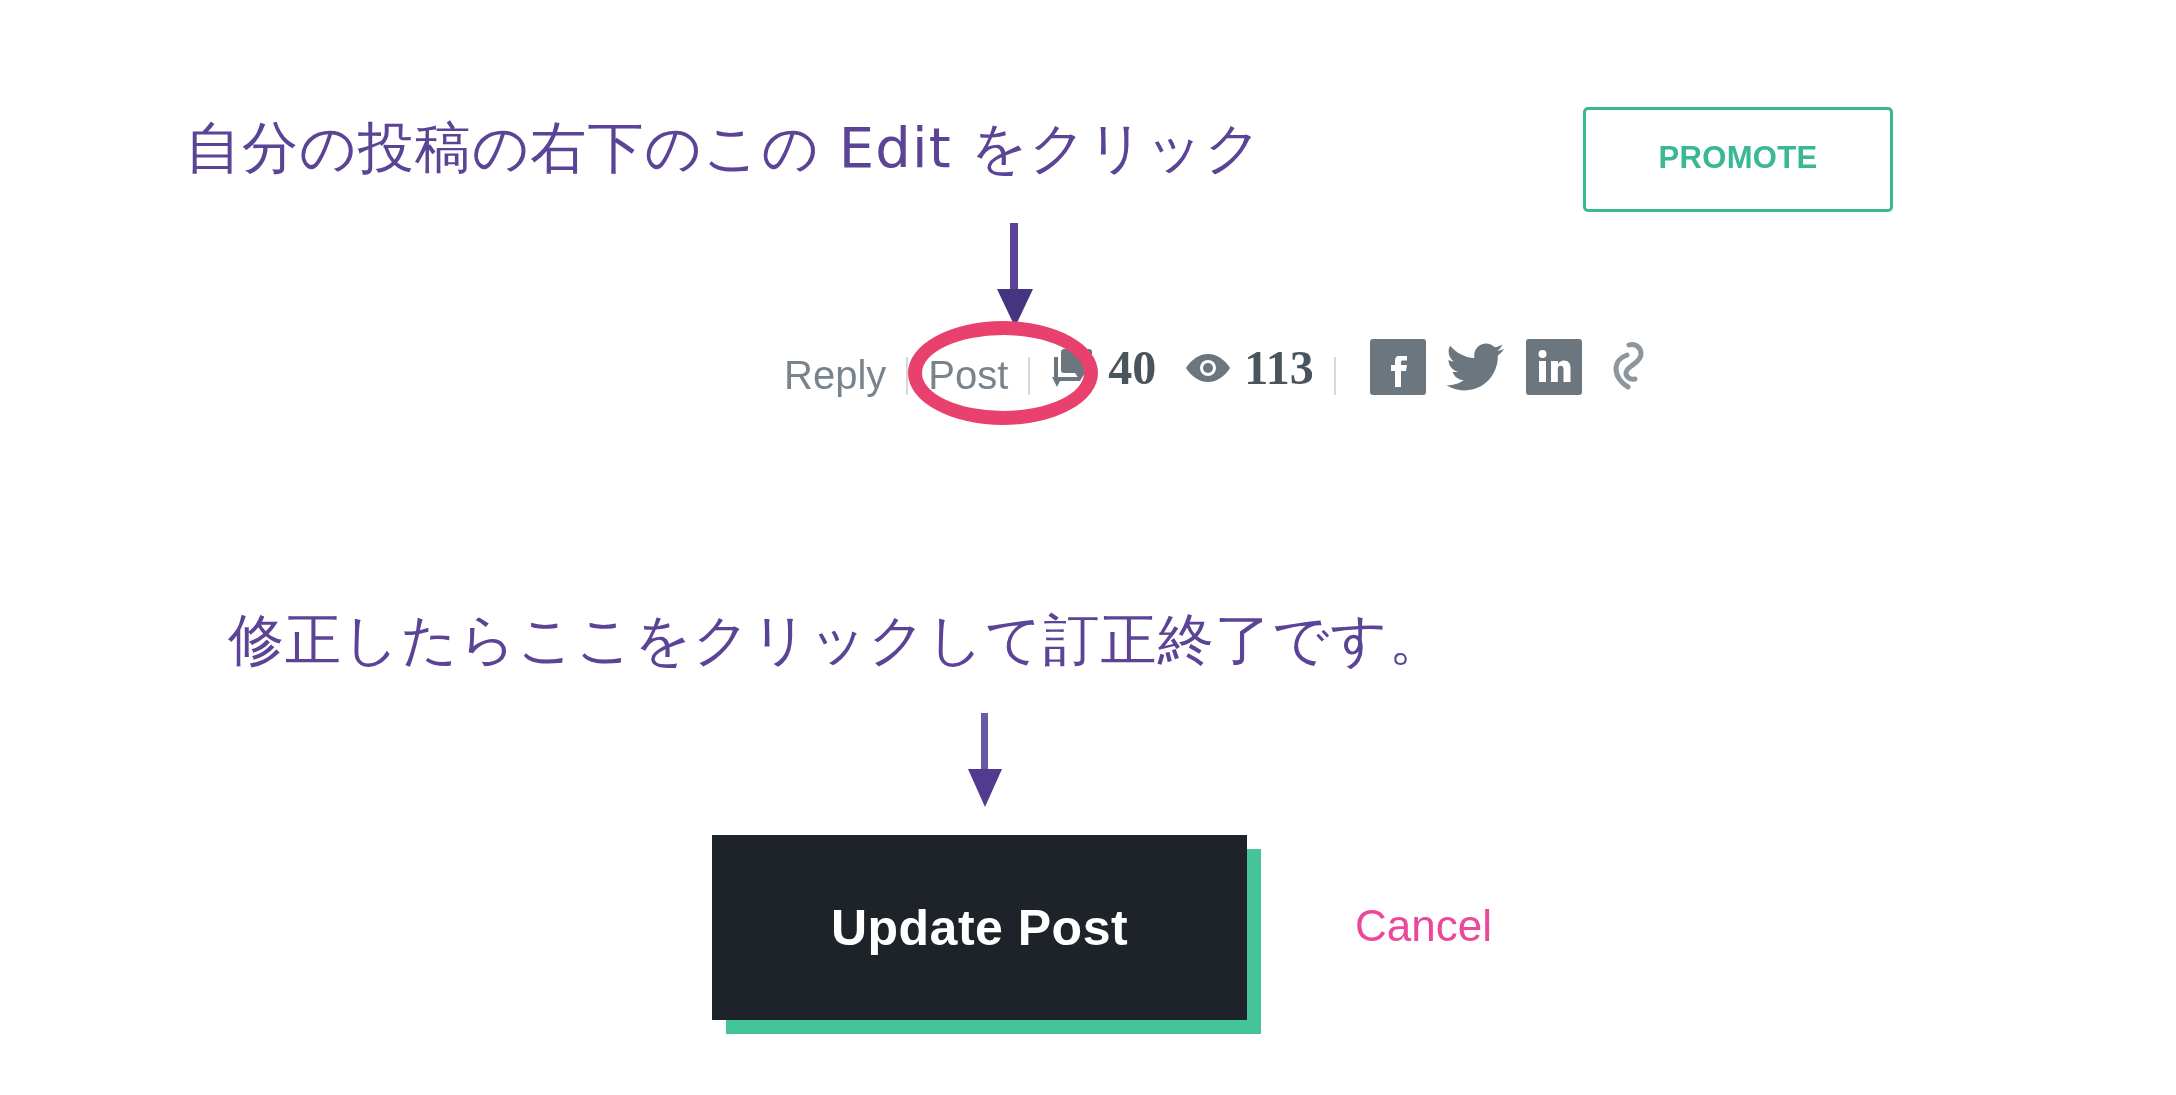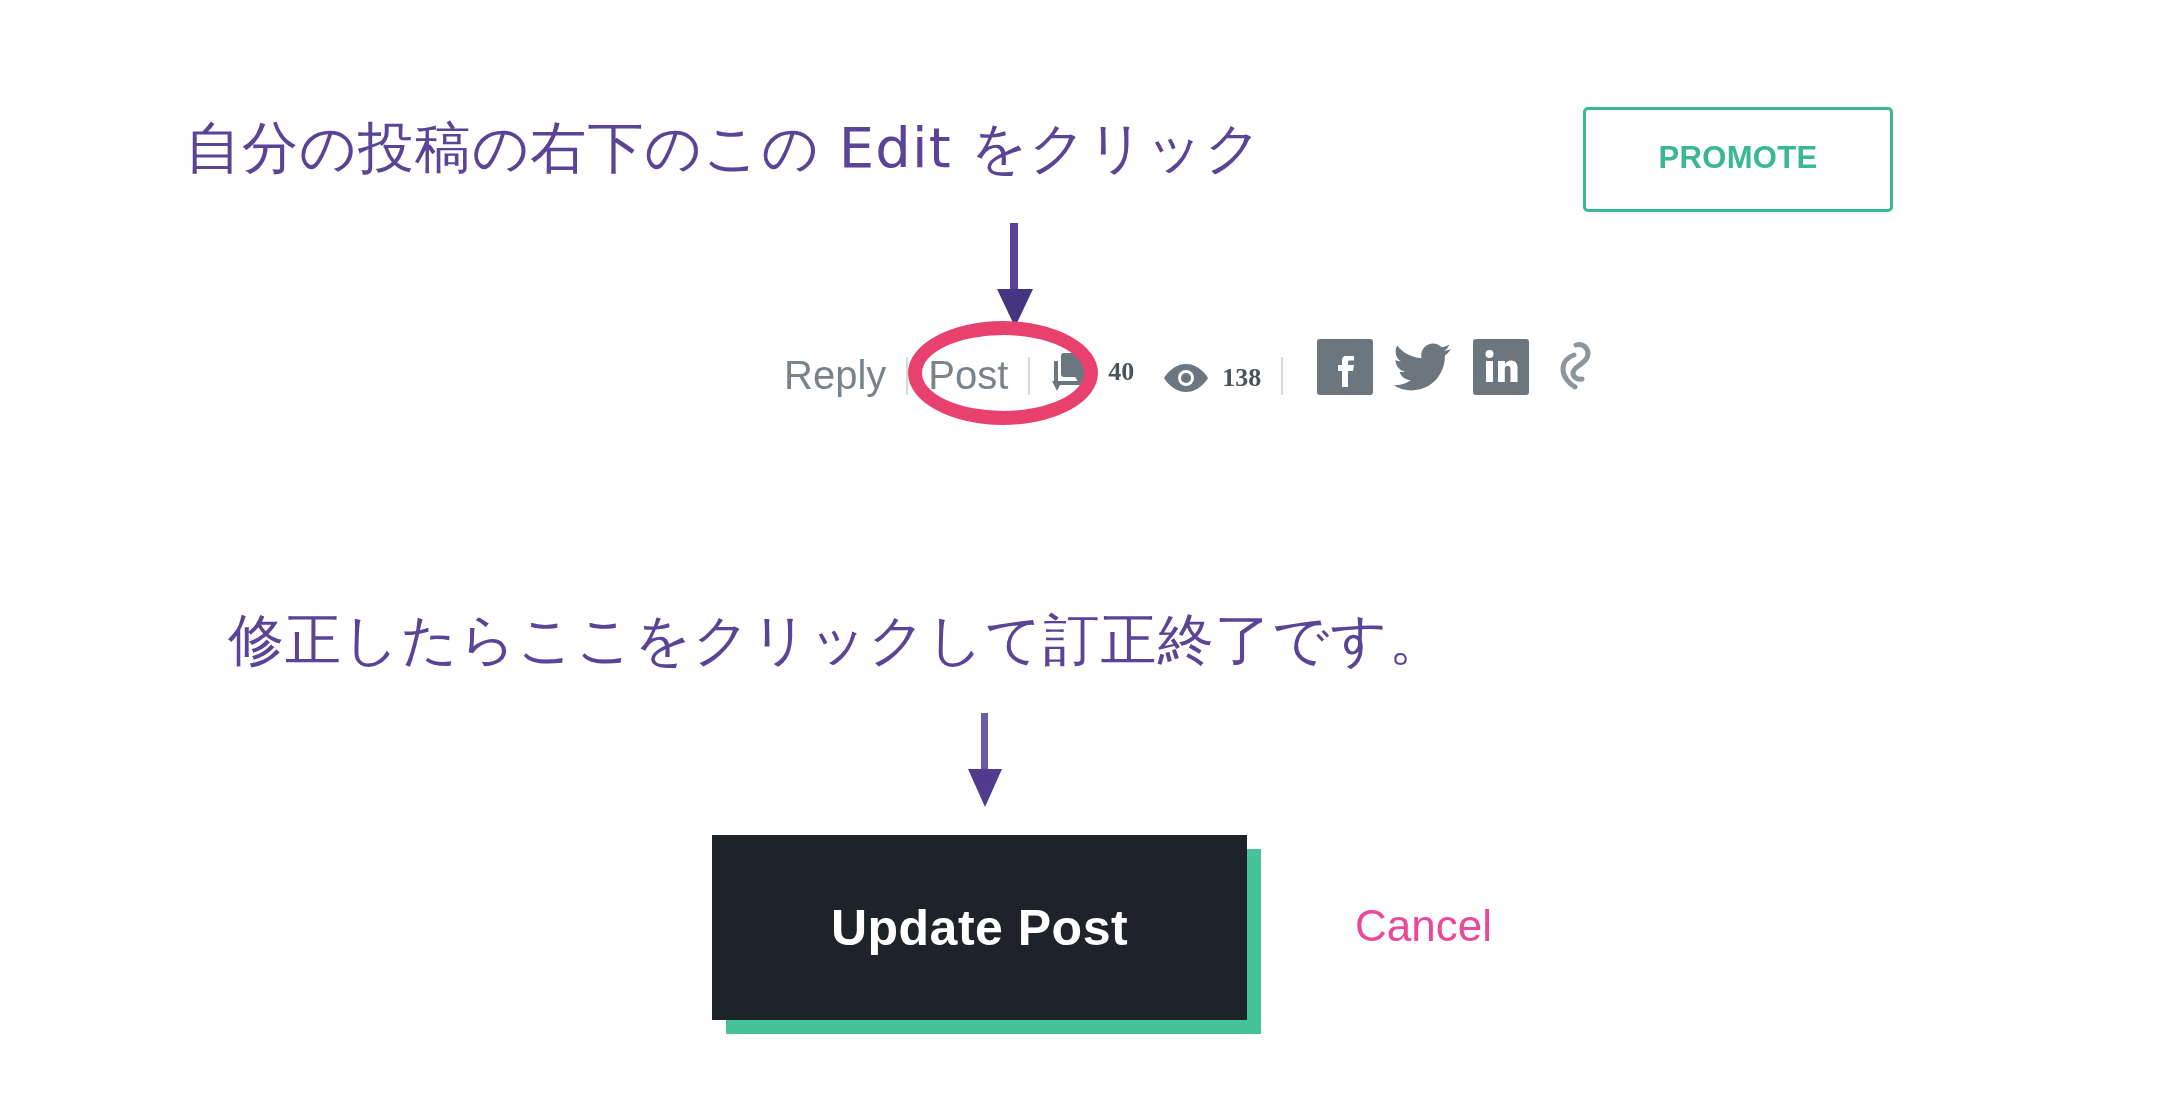--- a/index.html
+++ b/index.html
@@ -97,21 +97,21 @@
     background: #d6dadd;
     margin: 0 6px;
   }
   .meta-stat {
     display: flex;
     align-items: center;
     gap: 12px;
     padding: 0 14px;
   }
   .meta-count {
-    font-size: 26px;
+    font-size: 48px;
     font-weight: 700;
     color: #4a545c;
     font-family: "Liberation Serif", serif;
   }
   .social-group {
     display: flex;
     align-items: center;
     gap: 20px;
     padding-left: 28px;
   }
@@ -196,21 +196,21 @@
       </svg>
       <span class="meta-count">40</span>
     </span>
 
     <span class="meta-stat">
       <svg width="48" height="34" viewBox="0 0 48 34">
         <path d="M24 3 C38 3 46 17 46 17 C46 17 38 31 24 31 C10 31 2 17 2 17 C2 17 10 3 24 3 Z" fill="#6b767f"></path>
         <circle cx="24" cy="17" r="8" fill="#ffffff"></circle>
         <circle cx="24" cy="17" r="5" fill="#6b767f"></circle>
       </svg>
-      <span class="meta-count">138</span>
+      <span class="meta-count">113</span>
     </span>
 
     <span class="meta-sep"></span>
 
     <span class="social-group">
 
       <svg width="56" height="56" viewBox="0 0 56 56">
         <rect x="0" y="0" width="56" height="56" rx="3" fill="#6b767f"></rect>
         <path d="M33 17 L29 17 C26 17 25 19 25 22 L25 26 L21 26 L21 32 L25 32 L25 48 L31 48 L31 32 L36 32 L37 26 L31 26 L31 23 C31 21.8 31.5 21.4 33 21.4 L37 21.4 L37 17 Z" fill="#ffffff"></path>
       </svg>

